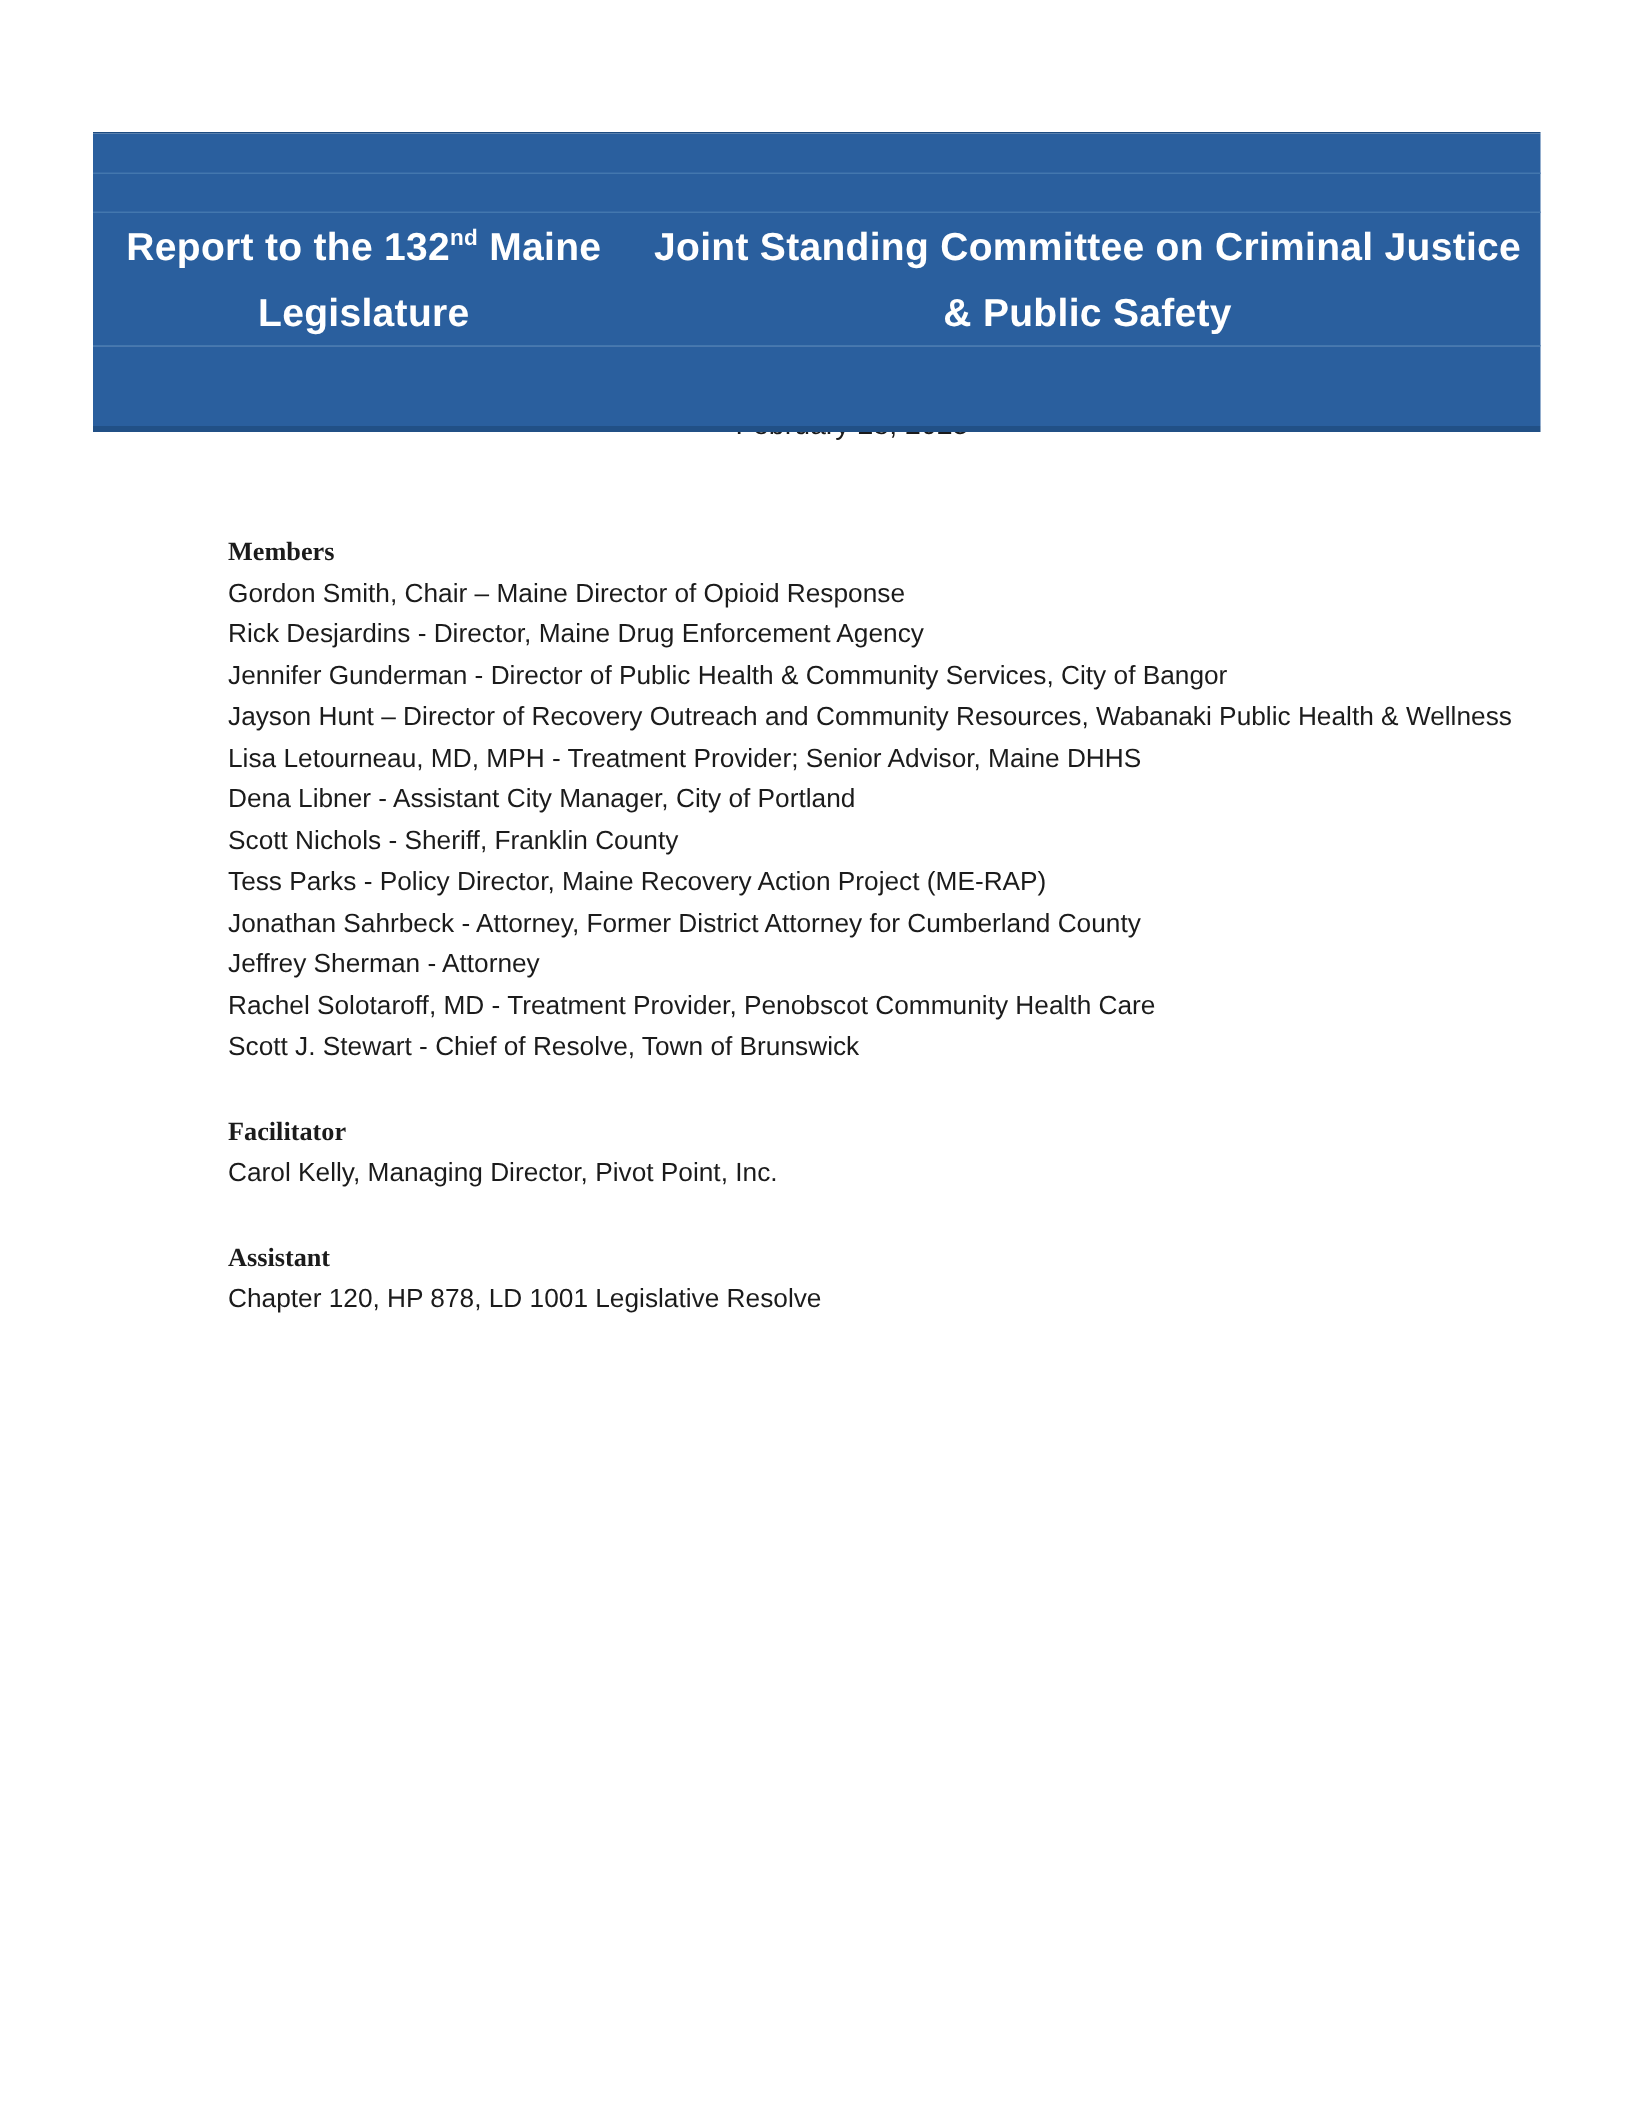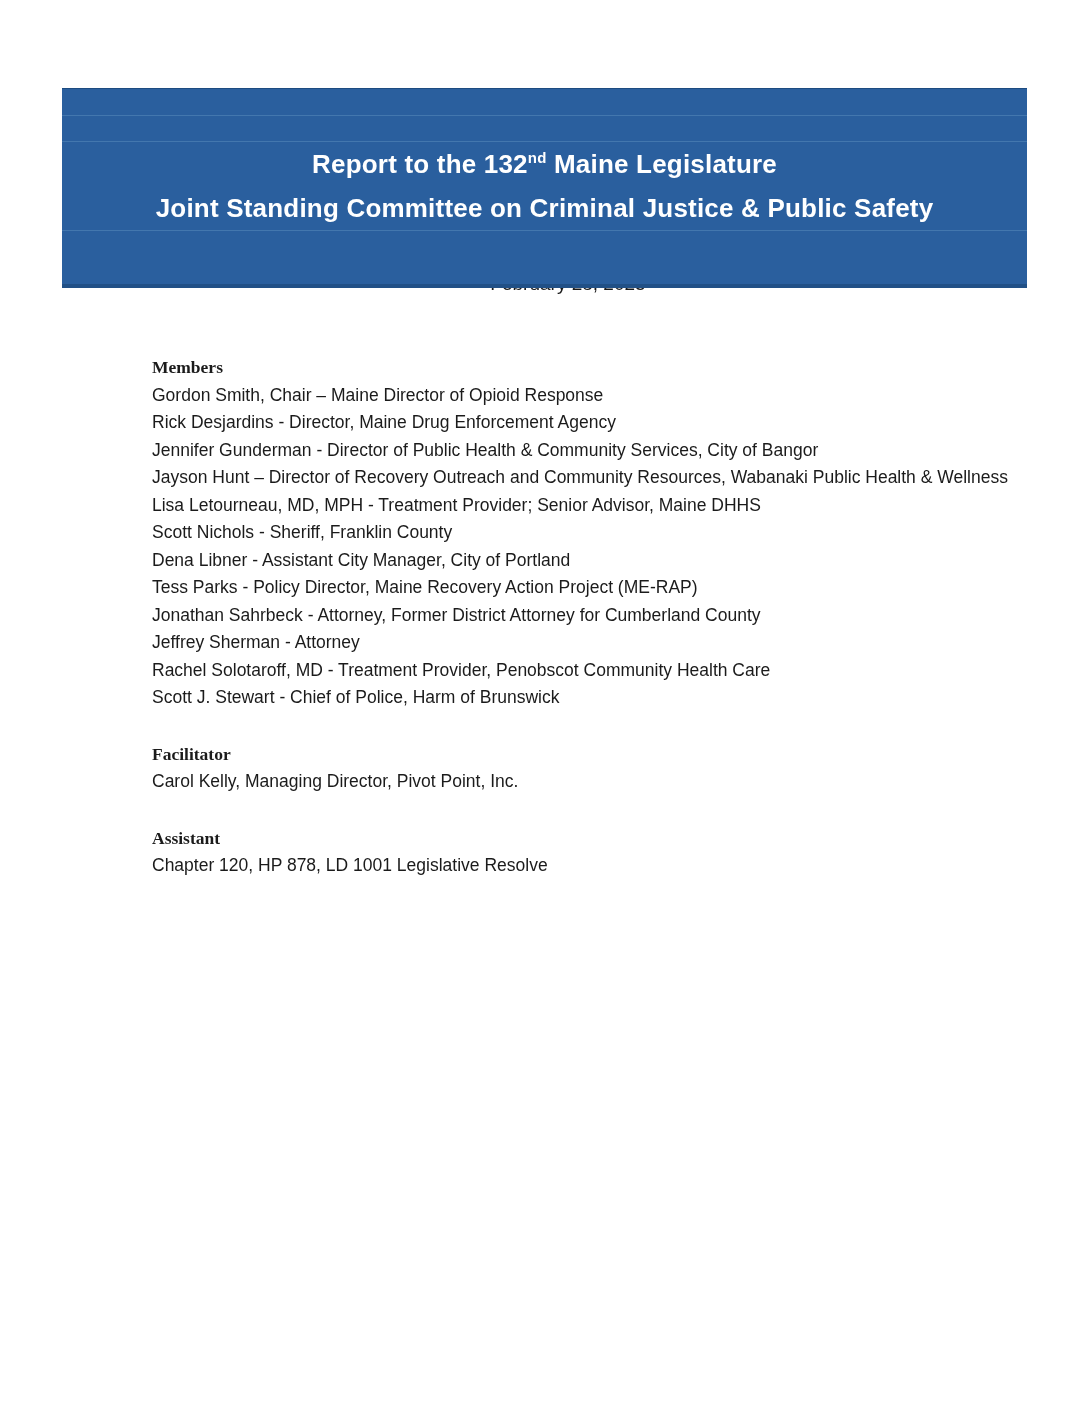--- a/index.html
+++ b/index.html
@@ -31,21 +31,21 @@
   }
   .banner-row {
     background: #2a5f9e;
   }
   .banner-row.r1 { height: 26px; border-bottom: 1px solid #4377ae; }
   .banner-row.r2 { height: 25px; border-bottom: 1px solid #4377ae; }
   .banner-row.r3 {
     height: 88px;
     border-bottom: 1px solid #4377ae;
     display: flex;
-    flex-direction: column;
+    flex-direction: row;
     justify-content: center;
     text-align: center;
   }
   .banner-row.r4 { height: 53px; }
   .banner-title-line {
     color: #ffffff;
     font-weight: bold;
     font-size: 26px;
     line-height: 44px;
     letter-spacing: 0.2px;
@@ -116,27 +116,27 @@
 
   <div class="content">
 
     <div class="section-heading">Members</div>
     <div>
         <div class="member-line">Gordon Smith, Chair – Maine Director of Opioid Response</div>
         <div class="member-line">Rick Desjardins - Director, Maine Drug Enforcement Agency</div>
         <div class="member-line">Jennifer Gunderman - Director of Public Health &amp; Community Services, City of Bangor</div>
         <div class="member-line">Jayson Hunt – Director of Recovery Outreach and Community Resources, Wabanaki Public Health &amp; Wellness</div>
         <div class="member-line">Lisa Letourneau, MD, MPH - Treatment Provider; Senior Advisor, Maine DHHS</div>
+        <div class="member-line">Dena Libner - Assistant City Manager, City of Portland</div>
         <div class="member-line">Scott Nichols - Sheriff, Franklin County</div>
-        <div class="member-line">Dena Libner - Assistant City Manager, City of Portland</div>
         <div class="member-line">Tess Parks - Policy Director, Maine Recovery Action Project (ME-RAP)</div>
         <div class="member-line">Jonathan Sahrbeck - Attorney, Former District Attorney for Cumberland County</div>
         <div class="member-line">Jeffrey Sherman - Attorney</div>
         <div class="member-line">Rachel Solotaroff, MD - Treatment Provider, Penobscot Community Health Care</div>
-        <div class="member-line">Scott J. Stewart - Chief of Police, Harm of Brunswick</div>
+        <div class="member-line">Scott J. Stewart - Chief of Resolve, Town of Brunswick</div>
       </div>
 
     <div class="section-heading section-gap">Facilitator</div>
     <div class="body-line">Carol Kelly, Managing Director, Pivot Point, Inc.</div>
 
     <div class="section-heading section-gap">Assistant</div>
     <div class="body-line">Chapter 120, HP 878, LD 1001 Legislative Resolve</div>
 
   </div>
 </div>

